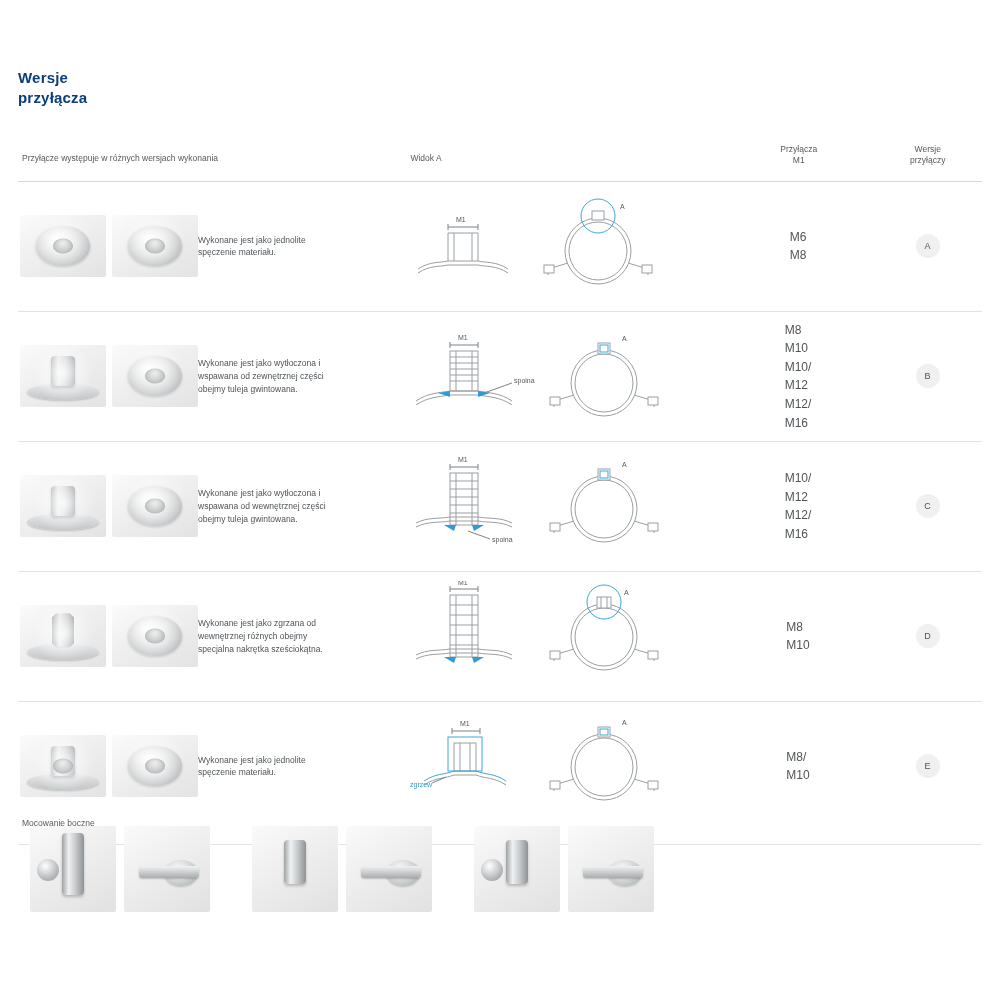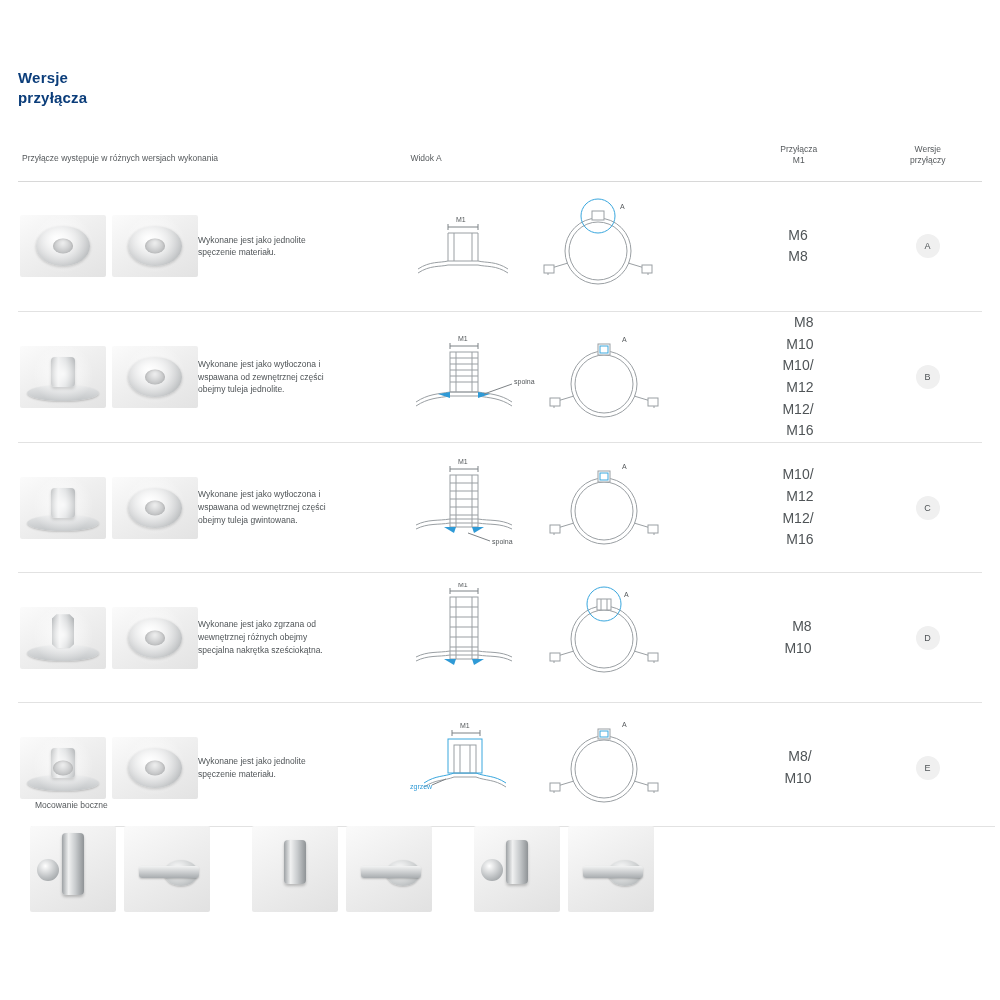--- a/index.html
+++ b/index.html
@@ -43,21 +43,21 @@
     min-height:129px;
   }
   .cell{position:relative;box-sizing:border-box;}
   .c-photos{width:180px;display:flex;align-items:center;gap:6px;padding-left:2px;}
   .c-desc{width:210px;display:flex;align-items:center;}
   .c-desc p{
     margin:0;font-size:8.5px;line-height:1.5;color:#4f5457;max-width:130px;
   }
   .c-draw{width:315px;display:flex;align-items:center;justify-content:flex-start;}
   .c-m1{width:150px;display:flex;align-items:center;justify-content:center;}
-  .c-m1 .stack{font-size:14px;line-height:1.55;text-align:right;color:#4f5457;}
+  .c-m1 .stack{font-size:12px;line-height:1.55;text-align:left;color:#4f5457;}
   .c-ver{width:109px;display:flex;align-items:center;justify-content:center;}
 
   .badge{
     width:24px;height:24px;border-radius:50%;
     background:#f0f0f0;color:#4f5457;
     display:flex;align-items:center;justify-content:center;
     font-size:9px;
   }
 
   
@@ -105,22 +105,22 @@
   svg{display:block;}
   .blue{stroke:#3aa7de;}
   .ln{stroke:#9a9fa3;stroke-width:1;fill:none;}
   .ln2{stroke:#7d8286;stroke-width:1;fill:none;}
   .fillw{fill:#ffffff;}
   .lbl{font-size:7px;fill:#54585b;font-family:"Liberation Sans",sans-serif;}
   .lblb{font-size:7px;fill:#2f9ad6;font-family:"Liberation Sans",sans-serif;}
 
   
   .side-head{
-    position:absolute;left:18px;top:800px;width:964px;
-    border-bottom:1px solid #e2e2e2;padding-bottom:16px;margin-left:13px;
+    position:absolute;left:18px;top:818px;width:964px;
+    border-bottom:1px solid #e2e2e2;padding-bottom:16px;
   }
   .side-head .t{font-size:8.5px;color:#55595c;padding-left:4px;}
   .side-gallery{
     position:absolute;left:30px;top:826px;display:flex;gap:42px;
   }
   .grp{display:flex;align-items:center;gap:8px;}
   .pht{
     width:86px;height:86px;border-radius:2px;
     background:linear-gradient(150deg,#fafafa 0%,#ededed 50%,#e1e1e1 100%);
     position:relative;overflow:hidden;
@@ -223,21 +223,21 @@
         <div class="ph">
             <div class="plate"></div>
             <div class="boss"></div>
           </div>
         <div class="ph">
             <div class="disc"></div>
             <div class="hole"></div>
           </div>
       </div>
       <div class="cell c-desc">
-        <p>Wykonane jest jako wytłoczona i wspawana od zewnętrznej części obejmy tuleja jednolite.</p>
+        <p>Wykonane jest jako wytłoczona i wspawana od zewnętrznej części obejmy tuleja gwintowana.</p>
       </div>
       <div class="cell c-draw">
         <svg width="300" height="110" viewBox="0 0 300 110">
           <rect class="ln fillw" x="42" y="30" width="28" height="40"></rect>
           <path class="ln" d="M48 30 L48 70 M64 30 L64 70"></path>
           <path class="ln" d="M42 36 L70 36 M42 42 L70 42 M42 48 L70 48 M42 54 L70 54 M42 60 L70 60"></path>
           <path class="ln" d="M8 80 C20 72, 30 72, 42 70 L70 70 C82 72, 92 72, 104 80"></path>
           <path class="ln" d="M8 84 C20 76, 30 76, 42 74 L70 74 C82 76, 92 76, 104 84"></path>
           <path d="M30 72 L42 70 L42 76 Z" fill="#2f9ad6"></path>
           <path d="M82 72 L70 70 L70 76 Z" fill="#2f9ad6"></path>

